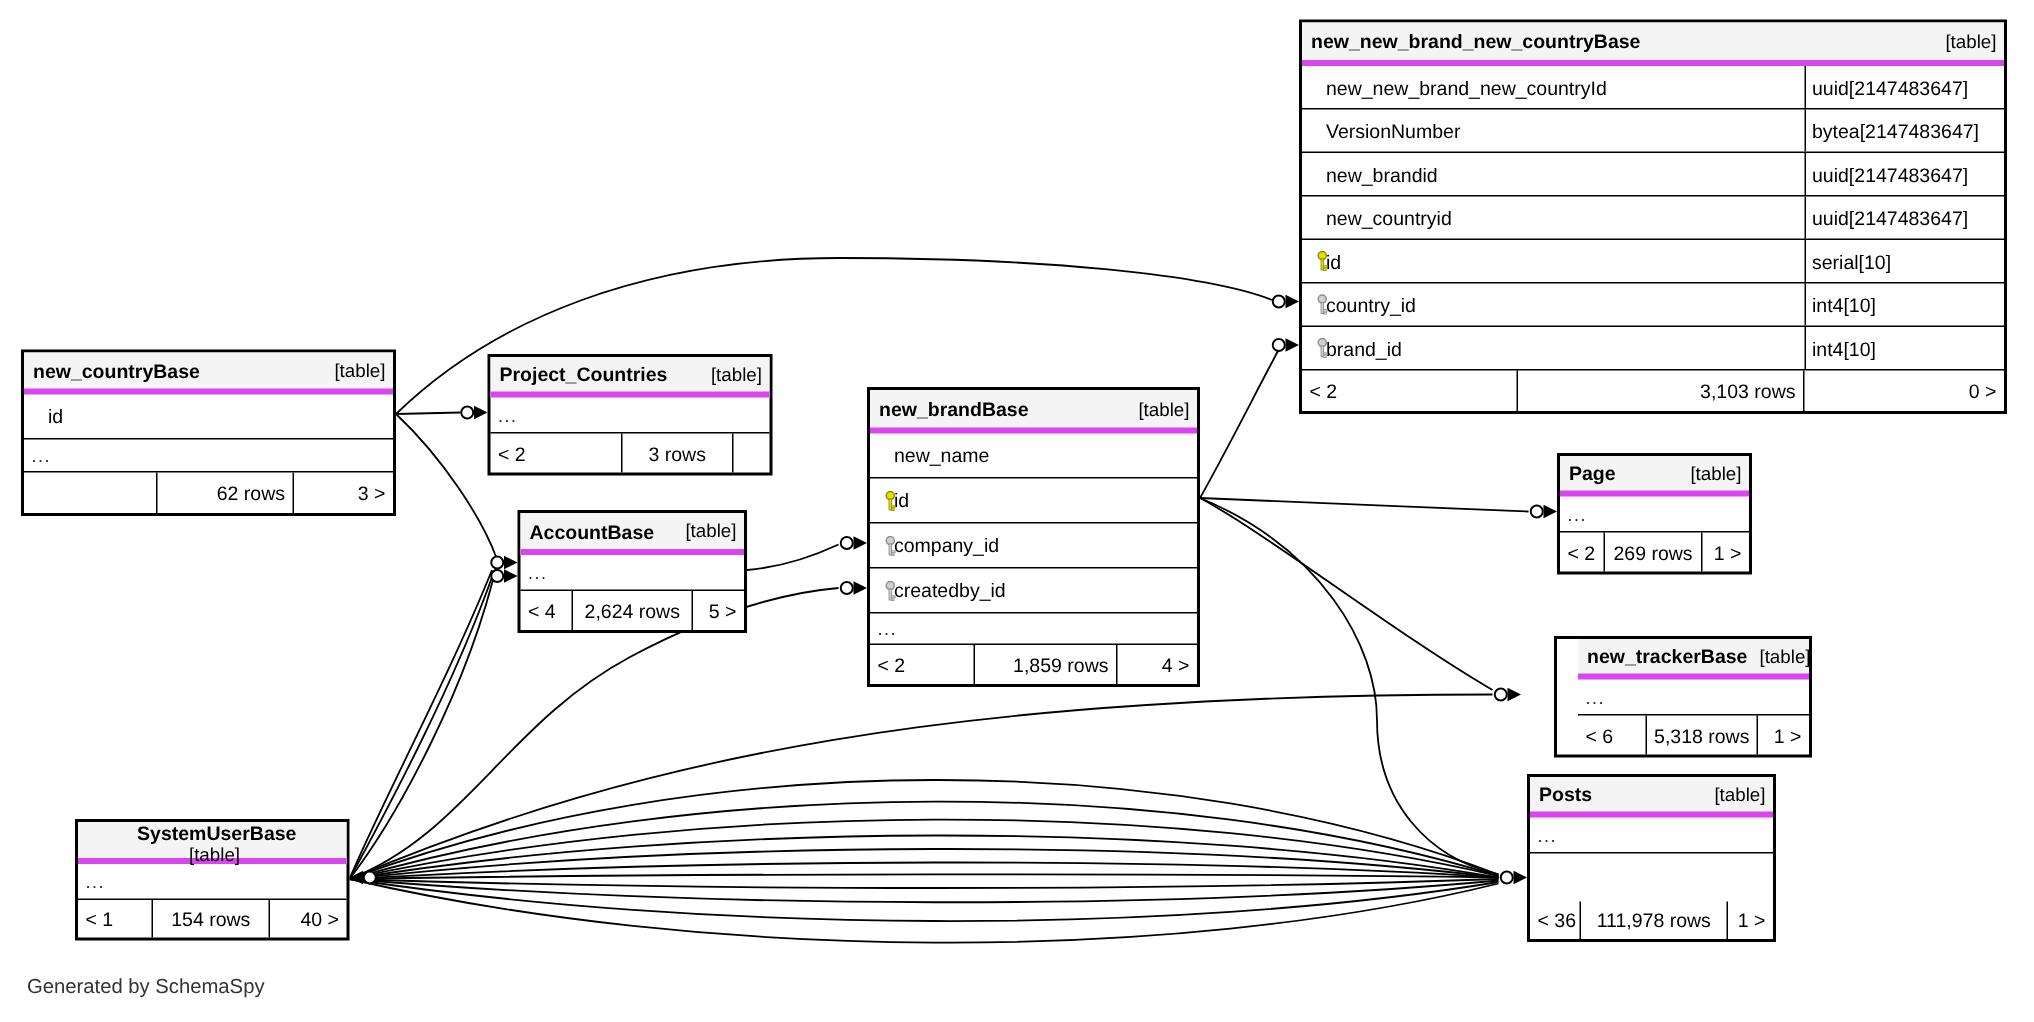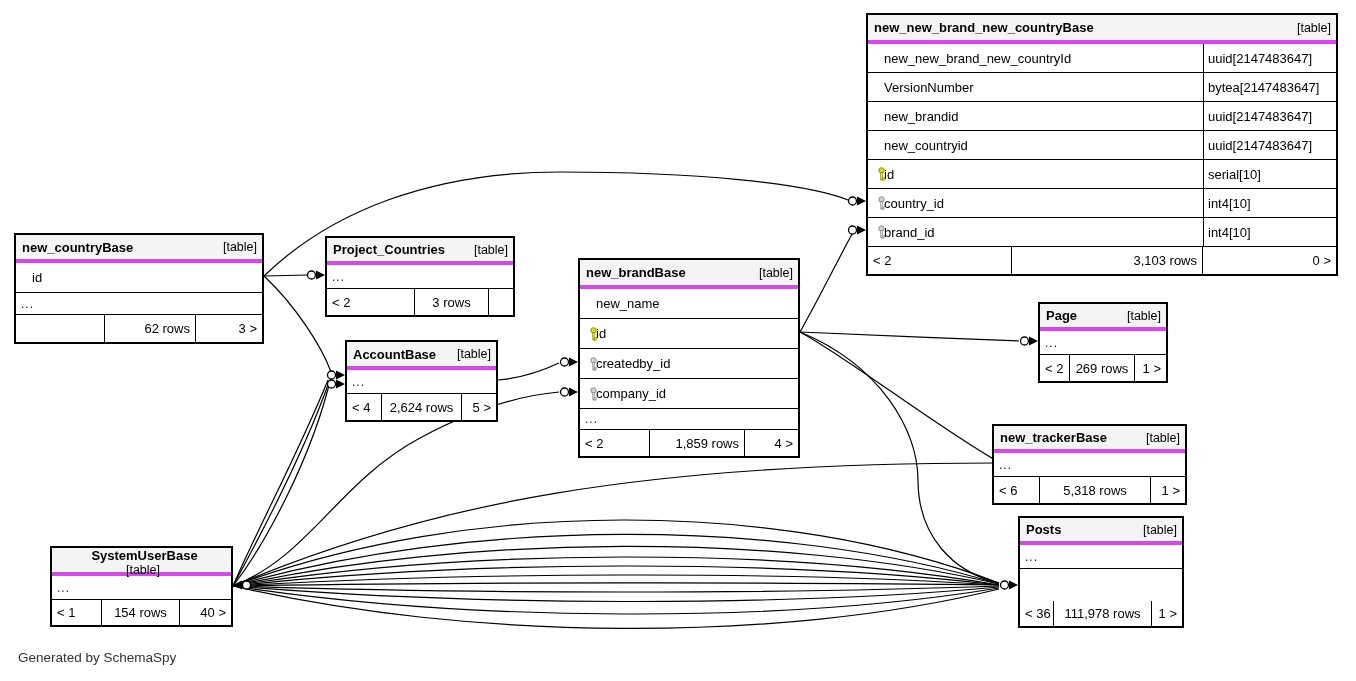--- a/index.html
+++ b/index.html
@@ -210,34 +210,34 @@
         <div class="colrow" style="height: 30px;">
           <div class="colname">
             <span class="keyic">
               <svg width="11" height="14" viewBox="0 0 11 14">
     <circle cx="5.5" cy="3.4" r="2.7" fill="#d0d0d0" stroke="#8f8f8f" stroke-width="1"></circle>
     <rect x="4.7" y="5.6" width="1.7" height="7.4" fill="#d0d0d0" stroke="#8f8f8f" stroke-width="0.6"></rect>
     <rect x="6.2" y="10.2" width="2.6" height="1.3" fill="#d0d0d0" stroke="#8f8f8f" stroke-width="0.5"></rect>
     <rect x="6.2" y="12.2" width="2.0" height="1.2" fill="#d0d0d0" stroke="#8f8f8f" stroke-width="0.5"></rect>
   </svg>
             </span>
-            <span>createdby_id</span>
+            <span>company_id</span>
           </div>
         </div>
         <div class="colrow" style="height: 30px;">
           <div class="colname">
             <span class="keyic">
               <svg width="11" height="14" viewBox="0 0 11 14">
     <circle cx="5.5" cy="3.4" r="2.7" fill="#d0d0d0" stroke="#8f8f8f" stroke-width="1"></circle>
     <rect x="4.7" y="5.6" width="1.7" height="7.4" fill="#d0d0d0" stroke="#8f8f8f" stroke-width="0.6"></rect>
     <rect x="6.2" y="10.2" width="2.6" height="1.3" fill="#d0d0d0" stroke="#8f8f8f" stroke-width="0.5"></rect>
     <rect x="6.2" y="12.2" width="2.0" height="1.2" fill="#d0d0d0" stroke="#8f8f8f" stroke-width="0.5"></rect>
   </svg>
             </span>
-            <span>company_id</span>
+            <span>createdby_id</span>
           </div>
         </div>
         <div class="ellrow" style="height: 21px;">...</div>
         <div class="ftr" style="height: 26px;">
           <div class="fc al" style="width: 70px;">&lt; 2</div>
           <div class="fc ar" style="width: 97px; flex: 1 1 0%;">1,859 rows</div>
           <div class="fc ar" style="width: 53px;">4 &gt;</div>
         </div>
       </div>
       <div class="tbl" style="left: 345px; top: 340px; width: 153px;">
@@ -257,21 +257,21 @@
           <span class="nm">Page</span>
           <span class="tag">[table]</span>
         </div>
         <div class="ellrow" style="height: 24px;">...</div>
         <div class="ftr" style="height: 26px;">
           <div class="fc al" style="width: 30px;">&lt; 2</div>
           <div class="fc ac" style="width: 67px; flex: 1 1 0%;">269 rows</div>
           <div class="fc ar" style="width: 31px;">1 &gt;</div>
         </div>
       </div>
-      <div class="tbl" style="left: 992px; top: 424px; width: 195px;">
+      <div class="tbl" style="left: 1036px; top: 424px; width: 172px; padding-left: 14px;">
         <div class="hdr" style="height: 27px;">
           <span class="nm">new_trackerBase</span>
           <span class="tag">[table]</span>
         </div>
         <div class="ellrow" style="height: 24px;">...</div>
         <div class="ftr" style="height: 26px;">
           <div class="fc al" style="width: 46px;">&lt; 6</div>
           <div class="fc ac" style="width: 90px; flex: 1 1 0%;">5,318 rows</div>
           <div class="fc ar" style="width: 34px;">1 &gt;</div>
         </div>

